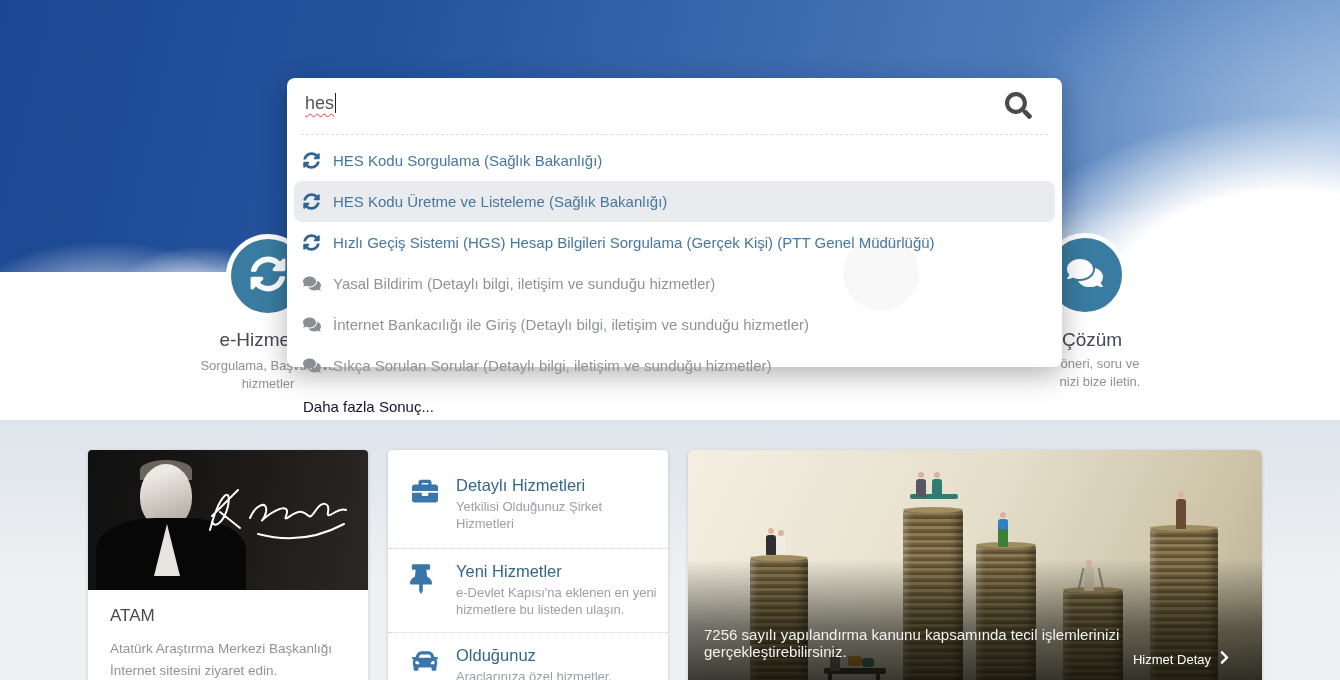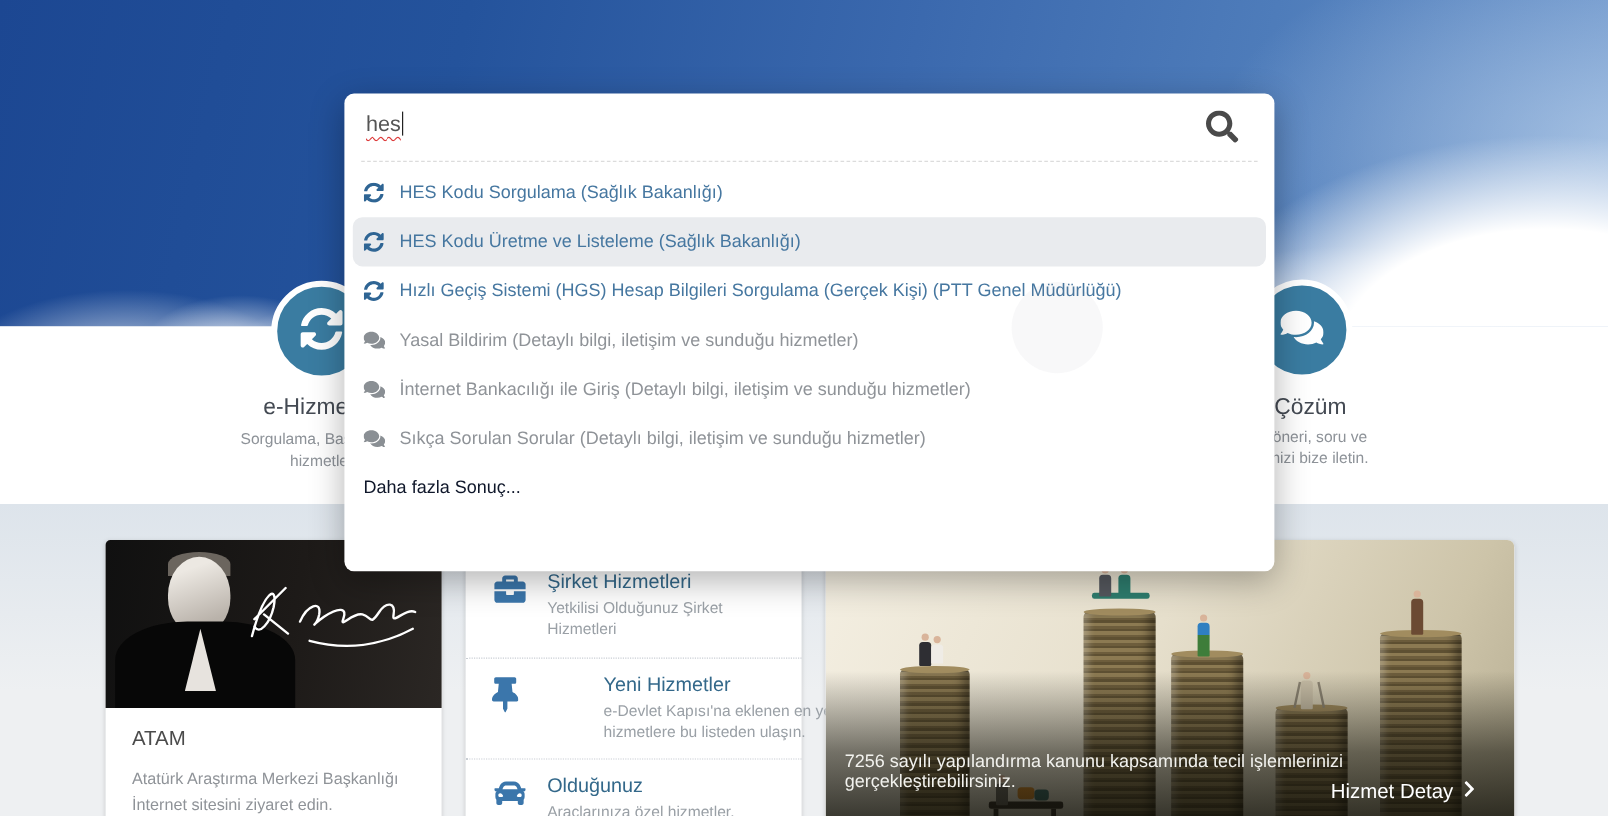--- a/index.html
+++ b/index.html
@@ -70,24 +70,24 @@
     box-shadow:inset 4px 0 6px rgba(255,255,255,.25), inset -6px 0 8px rgba(0,0,0,.35);}
   .stack::before{content:"";position:absolute;left:0;top:-3px;width:100%;height:6px;border-radius:50%;
     background:#a18c5f;}
   .fig{position:absolute;}
   .fig .head{width:6px;height:6px;border-radius:50%;background:#d9b49a;margin:0 auto 1px auto;}
   .fig .bodyp{width:10px;height:20px;border-radius:3px 3px 1px 1px;margin:0 auto;}
   .gib-overlay{position:absolute;inset:0;
     background:linear-gradient(rgba(0,0,0,0) 42%, rgba(12,12,6,.55) 68%, rgba(10,10,4,.92) 100%);}
   .gib-title{position:absolute;left:16px;top:140px;font-size:21px;font-weight:bold;color:#ffffff;}
   .gib-desc{position:absolute;left:16px;top:176px;font-size:15px;color:#f2f2ee;}
-  .gib-link{position:absolute;right:32px;top:200px;font-size:17px;color:#ffffff;display:flex;align-items:center;gap:8px;}
+  .gib-link{position:absolute;right:32px;top:200px;font-size:13px;color:#ffffff;display:flex;align-items:center;gap:8px;}
   .gib-link svg{width:11px;height:15px;fill:#ffffff;}
   
-  .modal{position:absolute;left:287px;top:78px;width:775px;height:398px;background:#ffffff;
+  .modal{position:absolute;left:287px;top:78px;width:775px;height:289px;background:#ffffff;
     border-radius:8px;box-shadow:0 8px 28px rgba(0,0,0,.3);z-index:10;}
   .watermark{position:absolute;left:556px;top:157px;width:76px;height:76px;border-radius:50%;
     background:rgba(110,120,132,.05);}
   .search-row{position:relative;height:56px;}
   .search-text{position:absolute;left:18px;top:15px;font-size:18px;color:#555;}
   .typed{text-decoration:underline wavy #dd3c3c 1px;text-underline-offset:4px;}
   .caret{display:inline-block;width:1px;height:20px;background:#222;vertical-align:-4px;margin-left:1px;
     animation:blink 1s steps(1) infinite;}
   @keyframes blink{50%{opacity:0;}}
   .search-icon{position:absolute;right:30px;top:14px;color:#4a4a4a;}
@@ -160,25 +160,25 @@
 </div>
 
 <div class="card" style="left:388px;top:450px;width:280px;height:260px;">
   <div class="ql-item first" style="height:60px;">
     <div class="ql-icon">
       <svg viewBox="0 0 512 512">
           <path d="M320 336c0 8.84-7.16 16-16 16h-96c-8.84 0-16-7.16-16-16v-48H0v144c0 25.6 22.4 48 48 48h416c25.6 0 48-22.4 48-48V288H320v48zm144-208h-80V80c0-25.6-22.4-48-48-48H176c-25.6 0-48 22.4-48 48v48H48c-25.6 0-48 22.4-48 48v80h512v-80c0-25.6-22.4-48-48-48zm-144 0H192V96h128v32z"></path>
         </svg>
     </div>
     <div class="ql-text">
-      <div class="ql-title">Şirket Hizmetleri</div>
+      <div class="ql-title">Detaylı Hizmetleri</div>
       <div class="ql-desc">Yetkilisi Olduğunuz Şirket Hizmetleri</div>
     </div>
   </div>
-  <div class="ql-item" style="height:58px;gap:47px;">
+  <div class="ql-item" style="height:58px;">
     <div class="ql-icon pin">
       <svg viewBox="0 0 384 512">
           <path d="M298.028 214.267L285.793 96H328c13.255 0 24-10.745 24-24V24c0-13.255-10.745-24-24-24H56C42.745 0 32 10.745 32 24v48c0 13.255 10.745 24 24 24h42.207L85.972 214.267C37.465 236.82 0 277.261 0 328c0 13.255 10.745 24 24 24h136v104.007c0 1.242.289 2.467.845 3.578l24 48c2.941 5.882 11.364 5.893 14.311 0l24-48a8.008 8.008 0 0 0 .845-3.578V352h136c13.255 0 24-10.745 24-24-.001-51.183-37.983-91.42-85.973-113.733z"></path>
         </svg>
     </div>
     <div class="ql-text">
       <div class="ql-title">Yeni Hizmetler</div>
       <div class="ql-desc">e-Devlet Kapısı'na eklenen en yeni hizmetlere bu listeden ulaşın.</div>
     </div>
   </div>

